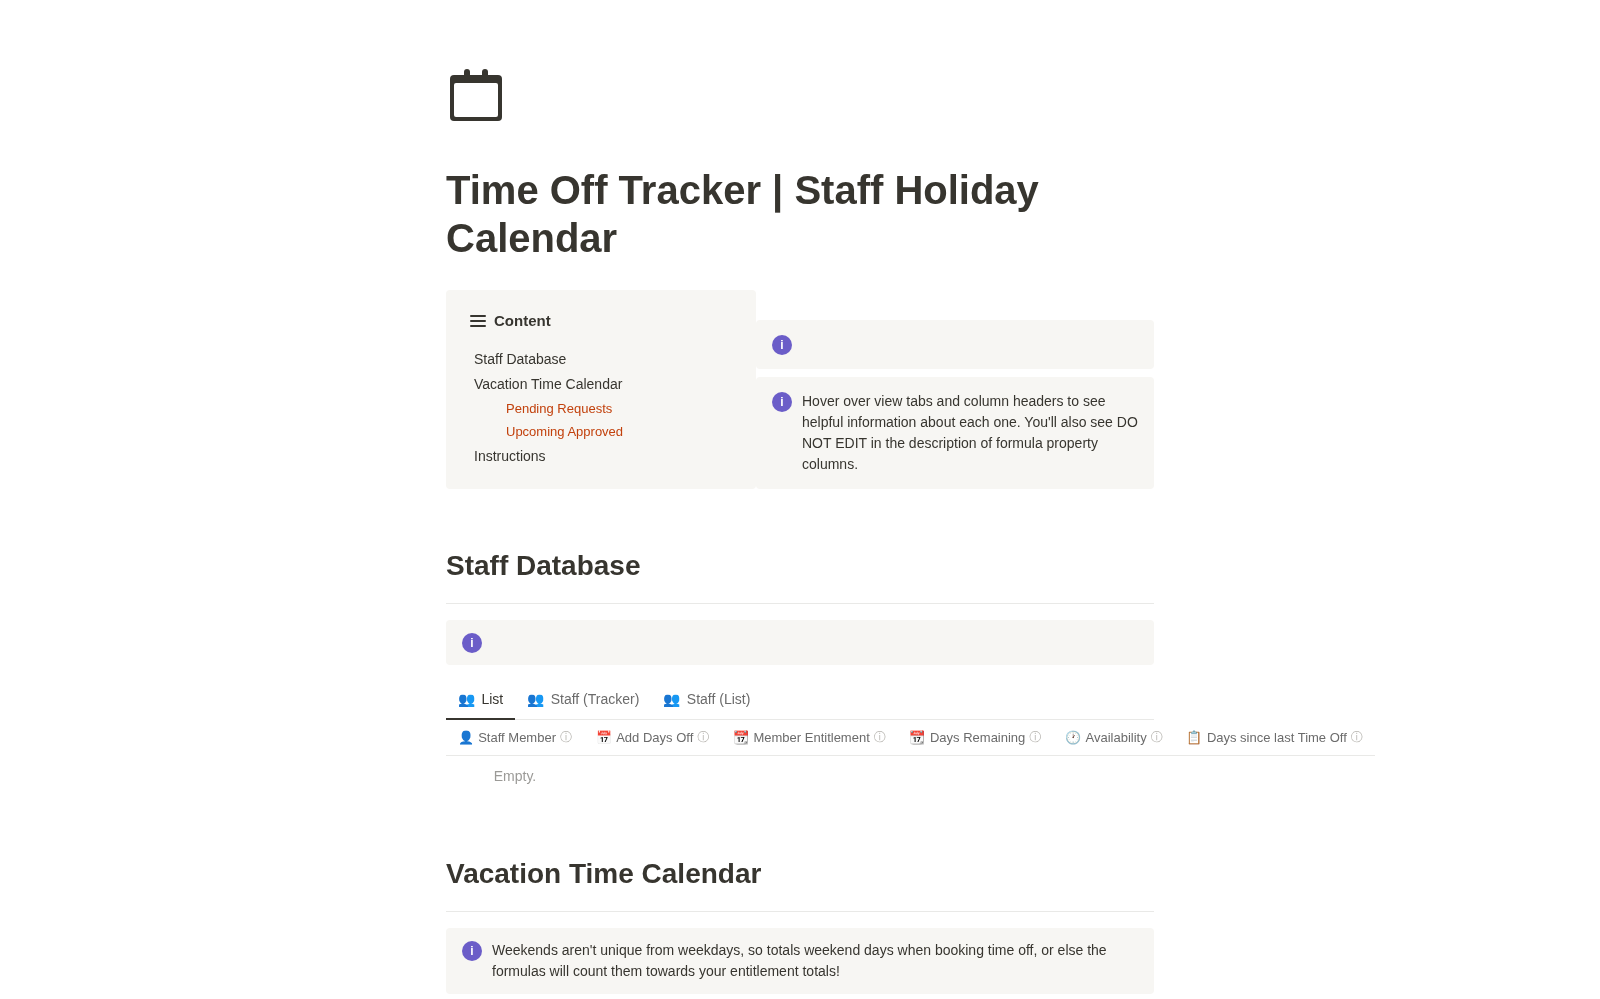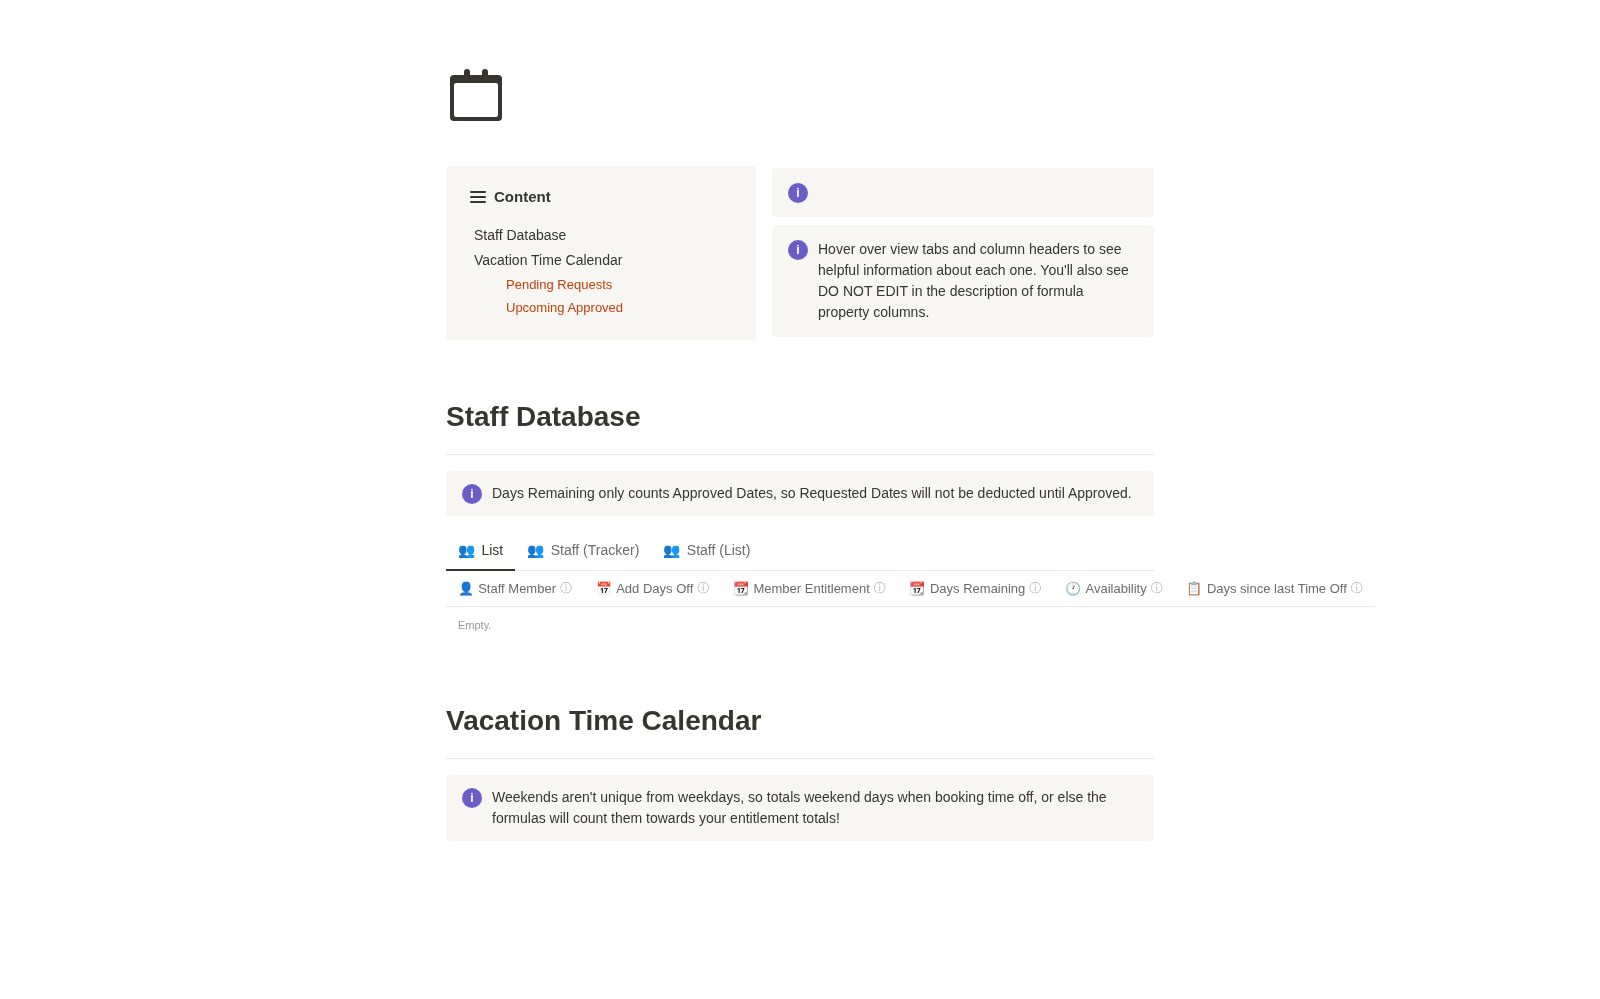--- a/index.html
+++ b/index.html
@@ -24,23 +24,22 @@
       font-size: 40px;
       font-weight: 700;
       color: #37352f;
       margin-bottom: 28px;
       line-height: 1.2;
     }
 
     
     .toc-info-row {
       display: flex;
-      gap: 16px;
       margin-bottom: 48px;
-      align-items: center;
+      align-items: flex-end;
     }
 
     
     .toc-block {
       background: #f7f6f3;
       border-radius: 4px;
       padding: 20px 24px;
       min-width: 310px;
       flex: 0 0 310px;
     }
@@ -182,21 +181,22 @@
       gap: 4px;
     }
     .col-info {
       color: #b7b5b0;
       font-size: 12px;
       cursor: pointer;
     }
     .empty-row td {
       padding: 10px 12px;
       color: #9b9a97;
-      font-size: 11px;
+      font-size: 14px;
+      text-align: center;
     }
 
     
     .section-block {
       margin-bottom: 48px;
     }
 
     
     .calendar-section {
       margin-bottom: 48px;
@@ -212,37 +212,39 @@
 
   <span class="page-icon">
     <svg width="60" height="60" viewBox="0 0 60 60" fill="none" xmlns="http://www.w3.org/2000/svg">
       <rect x="4" y="10" width="52" height="46" rx="4" fill="#37352f"></rect>
       <rect x="8" y="18" width="44" height="34" rx="2" fill="white"></rect>
       <rect x="18" y="4" width="6" height="14" rx="3" fill="#37352f"></rect>
       <rect x="36" y="4" width="6" height="14" rx="3" fill="#37352f"></rect>
     </svg>
   </span>
 
+  <h1 class="page-title">Time Off Tracker | Staff Holiday Calendar</h1>
 
   <div class="toc-info-row">
 
     <div class="toc-block">
       <div class="toc-header">
         <div class="toc-hamburger">
           <span></span>
             <span></span>
             <span></span>
         </div>
         <span>Content</span>
       </div>
       <div>
         <div class="toc-item level-1">Staff Database</div>
         <div class="toc-item level-1">Vacation Time Calendar</div>
         <div class="toc-item level-3">Pending Requests</div>
         <div class="toc-item level-3">Upcoming Approved</div>
+        <div class="toc-item level-1">Instructions</div>
       </div>
     </div>
 
     <div class="info-column">
       <div class="info-block">
         <div class="info-icon">i</div>
       </div>
       <div class="info-block">
         <div class="info-icon">i</div>
         <span>Hover over view tabs and column headers to see helpful information about each one. You'll also see <strong>DO NOT EDIT</strong> in the description of formula property columns.</span>
@@ -250,21 +252,20 @@
     </div>
 
   </div>
 
   <div class="section-block">
     <h2 class="section-title">Staff Database</h2>
     <hr class="section-divider">
 
     <div class="notice-block">
       <div class="info-icon">i</div>
-      <span>Days Remaining <strong>only counts Approved Dates</strong>, so Requested Dates will not be deducted until Approved.</span>
     </div>
 
     <div class="tabs-row">
       <div class="tab active">
         <span>👥</span>
         <span>List</span>
       </div>
       <div class="tab">
         <span>👥</span>
         <span>Staff (Tracker)</span>

